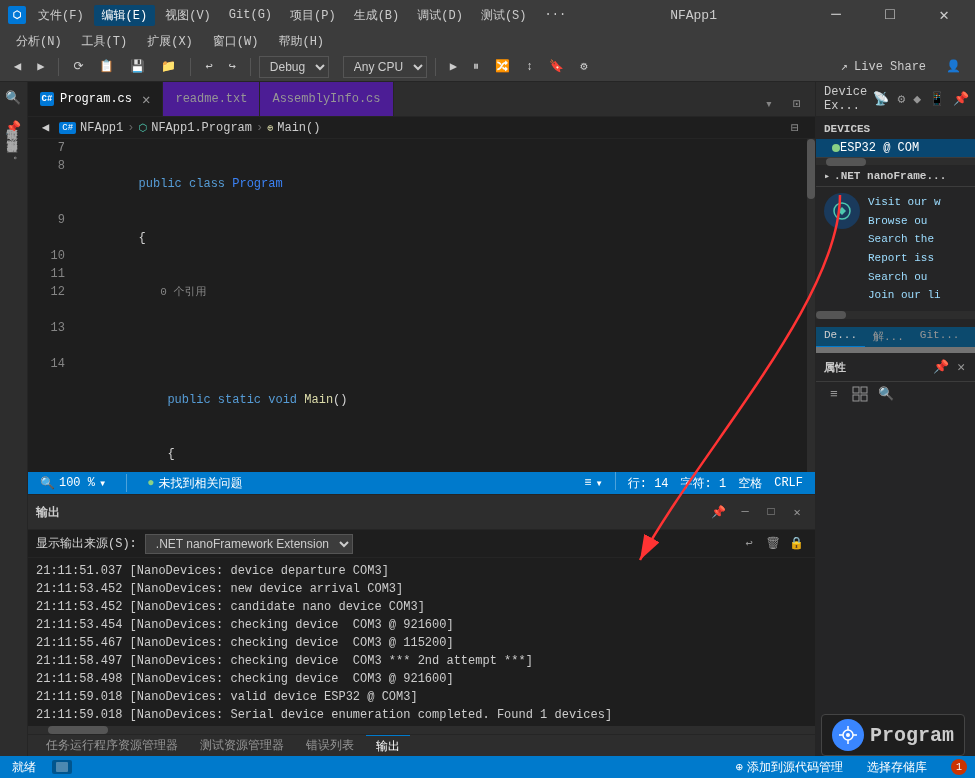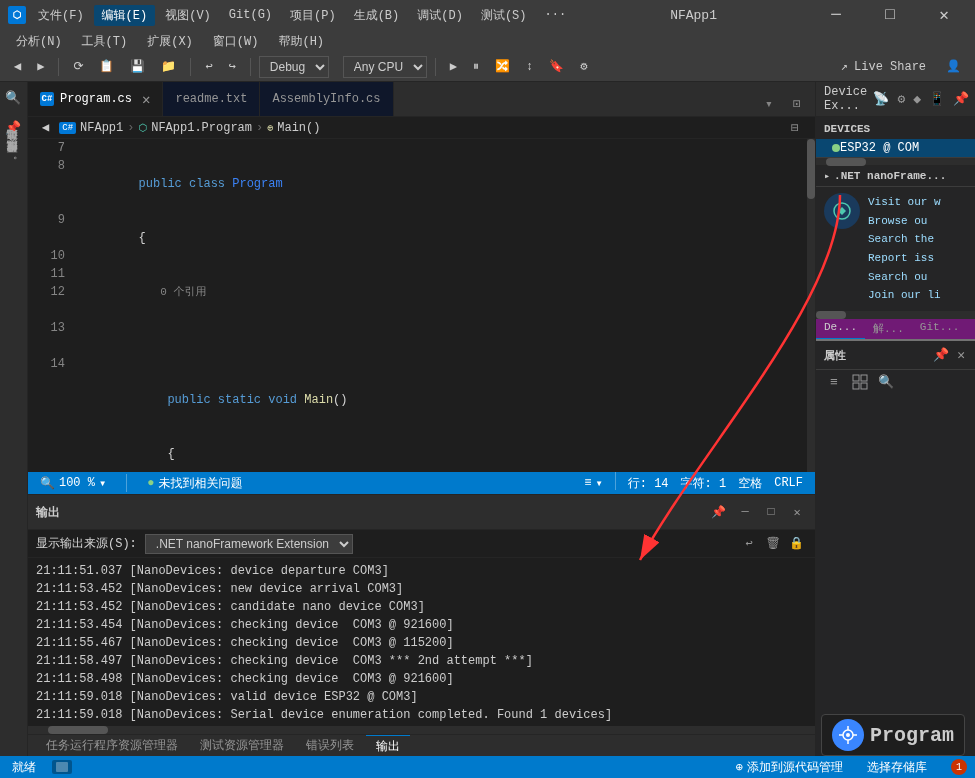--- a/index.html
+++ b/index.html
@@ -184,21 +184,21 @@
     .tab {
       height: 35px;
       padding: 0 12px;
       display: flex;
       align-items: center;
       gap: 6px;
       cursor: pointer;
       font-size: 12px;
       color: #969696;
       border-right: 1px solid #252525;
-      background: #0f172a;
+      background: #4c1d95;
       white-space: nowrap;
     }
     .tab.active {
       background: #1e1e1e;
       color: #ffffff;
       border-top: 1px solid #007acc;
     }
     .tab .tab-icon {
       width: 14px;
       height: 14px;
@@ -765,21 +765,21 @@
           <div>Search ou</div>
           <div>Join our li</div>
         </div>
       </div>
     </div>
 
     <div style="height:8px; background:#2d2d2d;">
       <div style="width:30px; height:8px; background:#555; border-radius:4px;"></div>
     </div>
 
-    <div style="display:flex; background:#701a75; border-bottom:2px solid #737373;">
+    <div style="display:flex; background:#0c4a6e; border-bottom:6px solid #737373;margin-top:8px;">
       <div class="right-tab active">De...</div>
       <div class="right-tab">解...</div>
       <div class="right-tab">Git...</div>
     </div>
 
     <div style="display:flex; align-items:center; padding:4px 8px; border-bottom:1px solid #3c3c3c;">
       <span style="font-size:11px; font-weight:bold; color:#cccccc;">属性</span>
       <div style="margin-left:auto; display:flex; gap:4px;">
         <div class="rhi">📌</div>
         <div class="rhi">✕</div>

